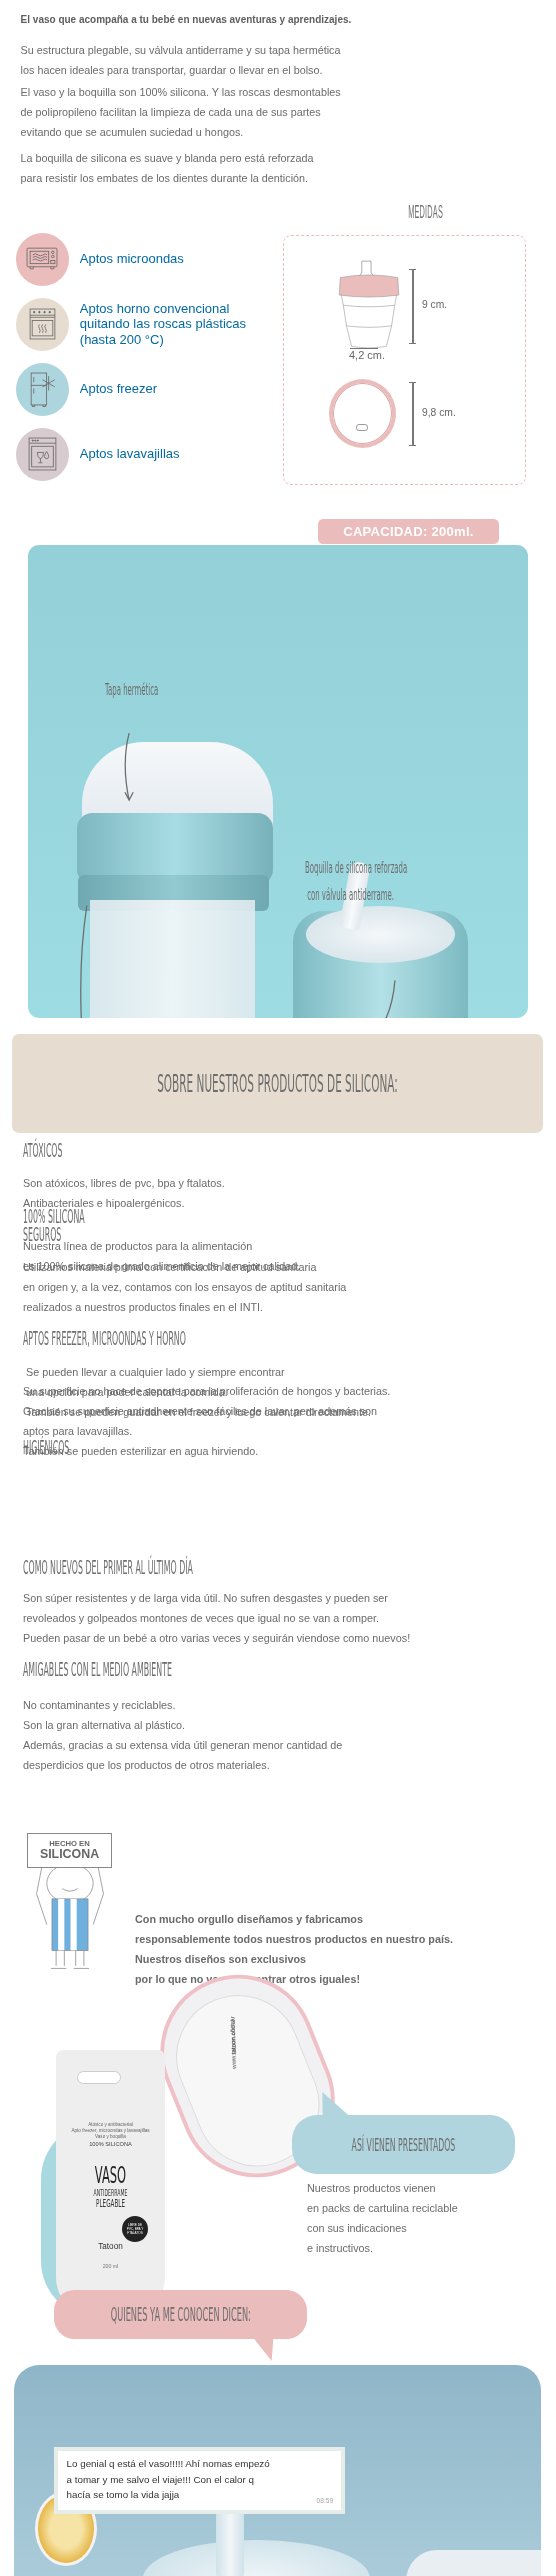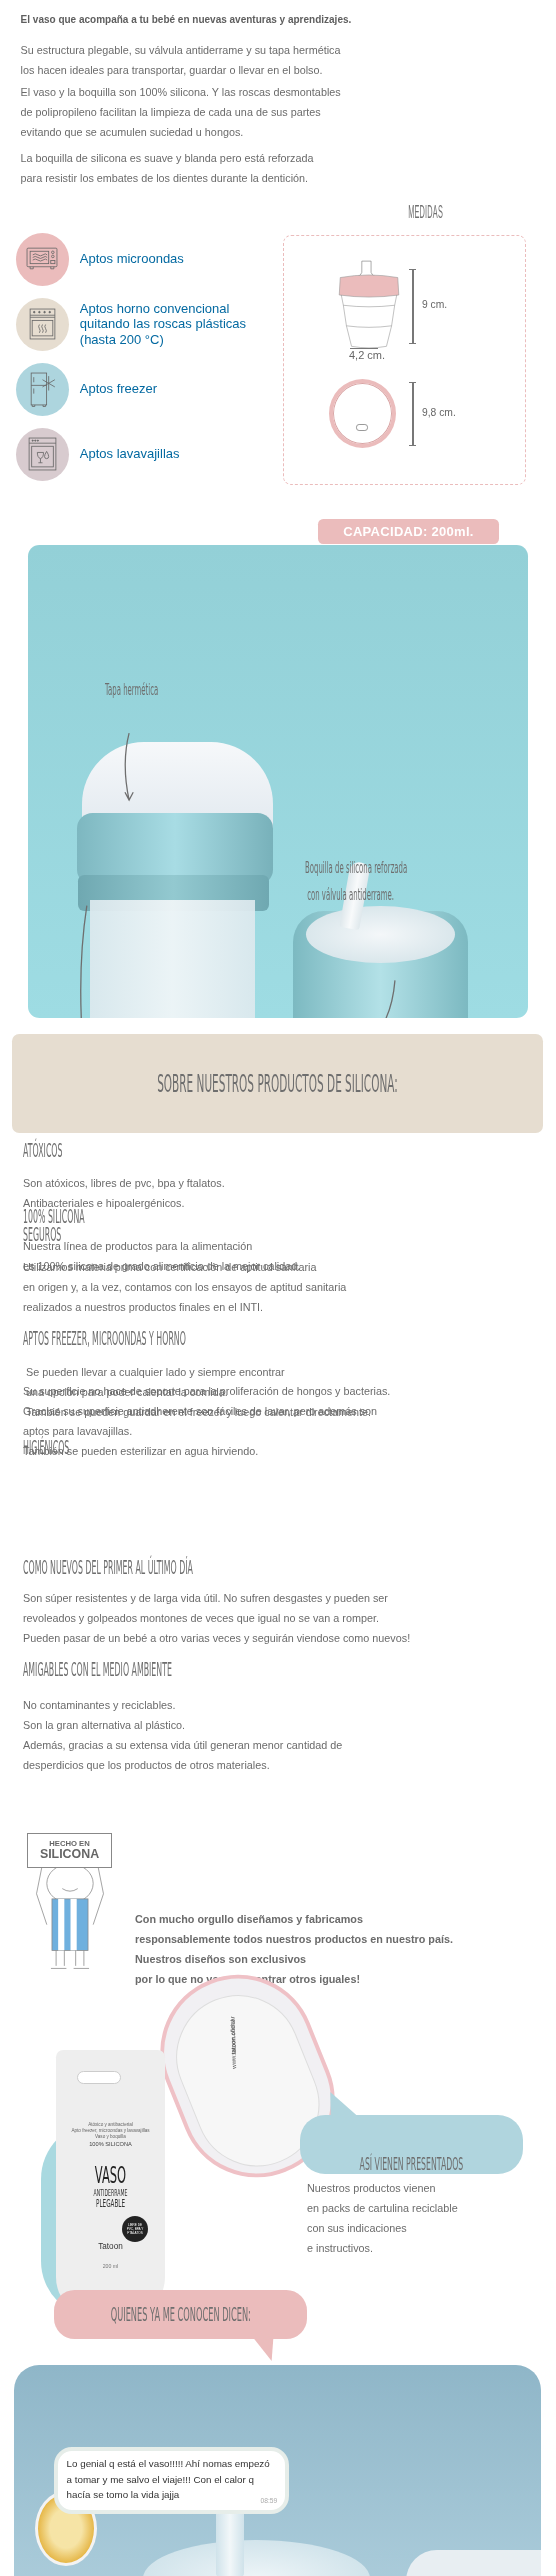--- a/index.html
+++ b/index.html
@@ -34,21 +34,21 @@
   #silicone-banner span { font-size: 25px; color: #6e6e6e; transform: scaleX(0.42); display: inline-block; white-space: nowrap; font-family: "DejaVu Sans", sans-serif; }
 
   .sec-title { font-family: "DejaVu Sans", sans-serif; font-size: 19.6px; color: #6e6e6e; transform: scaleX(0.4); transform-origin: left top; white-space: nowrap; }
 
   
   #ar-figure { left: 26px; top: 1833px; width: 88px; height: 139px; }
   #ar-text { left: 135px; top: 1909px; font-weight: bold; }
 
   
   #pack-area { left: 31px; top: 1947px; width: 361px; height: 330px; }
-  #asi-bubble { left: 300px; top: 2349px; width: 223px; height: 59px; border-radius: 25px; background: #b0d5de; display: flex; align-items: flex-end; justify-content: center; }
+  #asi-bubble { left: 292px; top: 2349px; width: 223px; height: 59px; border-radius: 25px; background: #b0d5de; display: flex; align-items: center; justify-content: center; }
   #asi-bubble::before { content: ""; position: absolute; left: 26px; top: -23px; border-left: 9.3px solid transparent; border-right: 20.6px solid transparent; border-bottom: 26px solid #b0d5de; transform: skewX(20deg); }
   #asi-bubble span { font-family: "DejaVu Sans", sans-serif; font-size: 18.5px; color: #6e6e6e; transform: scaleX(0.42); display: inline-block; white-space: nowrap; }
   #pack-text { left: 307px; top: 2221px; }
 
   
   #quienes-bubble { left: 54px; top: 2289px; width: 253px; height: 98px; border-radius: 20.6px; background: #ebbcbc; display: flex; align-items: center; justify-content: center; }
   #quienes-bubble::after { content: ""; position: absolute; left: 206px; bottom: -21.6px; border-left: 5.2px solid transparent; border-right: 15.5px solid transparent; border-top: 23px solid #ebbcbc; transform: skewX(30deg); }
   #quienes-bubble span { font-family: "DejaVu Sans", sans-serif; font-size: 19.6px; color: #6e6e6e; transform: scaleX(0.42); display: inline-block; white-space: nowrap; }
 
   
@@ -284,21 +284,21 @@
 <div id="testi-photo" class="abs" style="top:2365px;height:637px">
 
   <div class="abs" style="left:20.6px;top:126px;width:62px;height:75px;border-radius:50%;background:radial-gradient(#f6e4a6 40%,#e6b84a 70%);border:3.1px solid #f3f3f3"></div>
 
   <div class="abs" style="left:129px;top:175px;width:227px;height:77px;border-radius:50%;background:radial-gradient(#eef5f8,#c6dde6)"></div>
 
   <div class="abs" style="left:202px;top:124px;width:28px;height:88px;border-radius:10.3px 10.3px 4.1px 4.1px;background:linear-gradient(90deg,#cfe2ea,#f2f7f9,#cfe2ea)"></div>
 
   <div class="abs" style="left:392px;top:185px;width:135px;height:222px;border-radius:31px 0 0 31px;background:linear-gradient(180deg,#e8eef2 0%,#e8eef2 50%,#8dc5cc 55%,#8dc5cc 80%,#eef2f5 82%)"></div>
 
-  <div class="chat" style="left:40px;top:82px;width:235px;height:67px;background:#fff;border:4.1px solid #e6ede9;border-radius:18px;padding:5.2px 8.2px">
+  <div class="chat" style="left:40px;top:82px;width:291px;height:67px;background:#fff;border:4.1px solid #e6ede9;border-radius:0;padding:5.2px 8.2px">
     <div class="chat-body" style="font-size:9.8px;line-height:15.5px">Lo genial q está el vaso!!!!! Ahí nomas empezó
 a tomar y me salvo el viaje!!! Con el calor q
 hacía se tomo la vida jajja</div>
     <div class="chat-time">08:59</div>
   </div>
 
 </div>
 
 
 </body></html>

